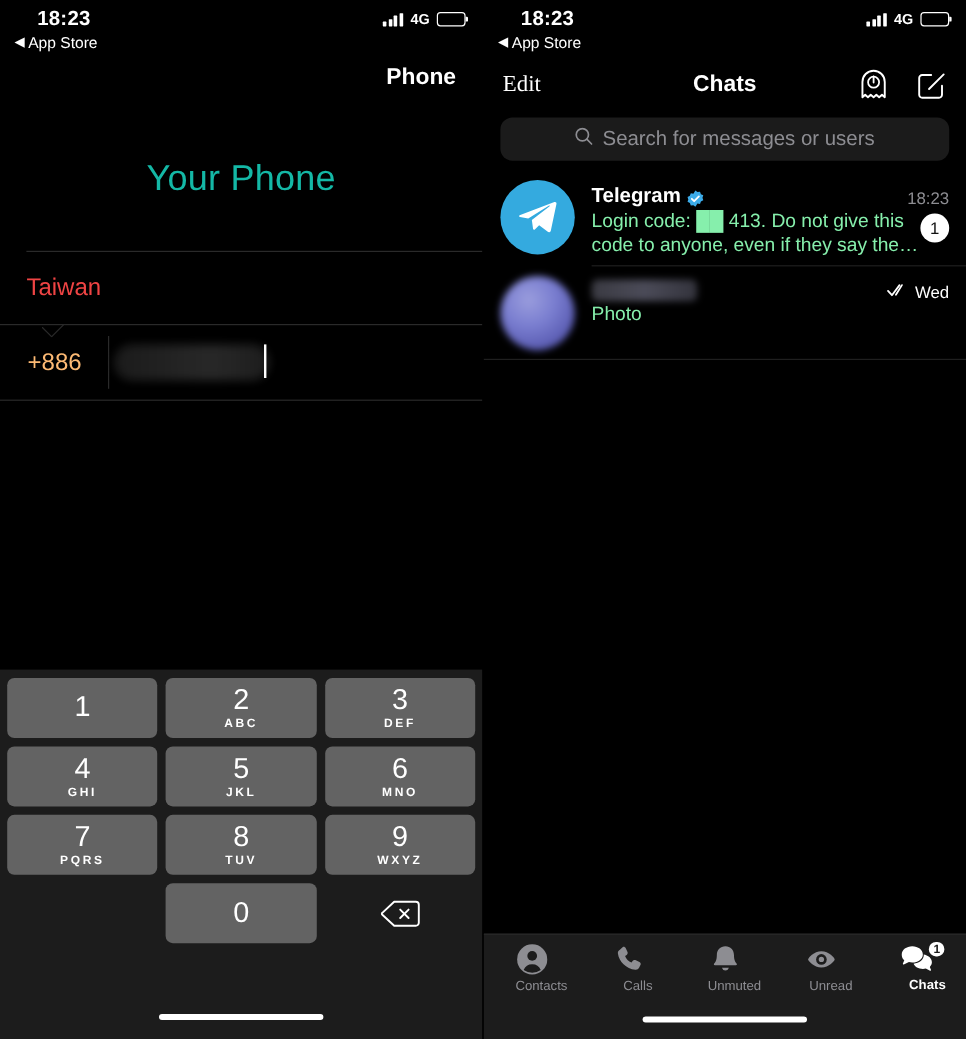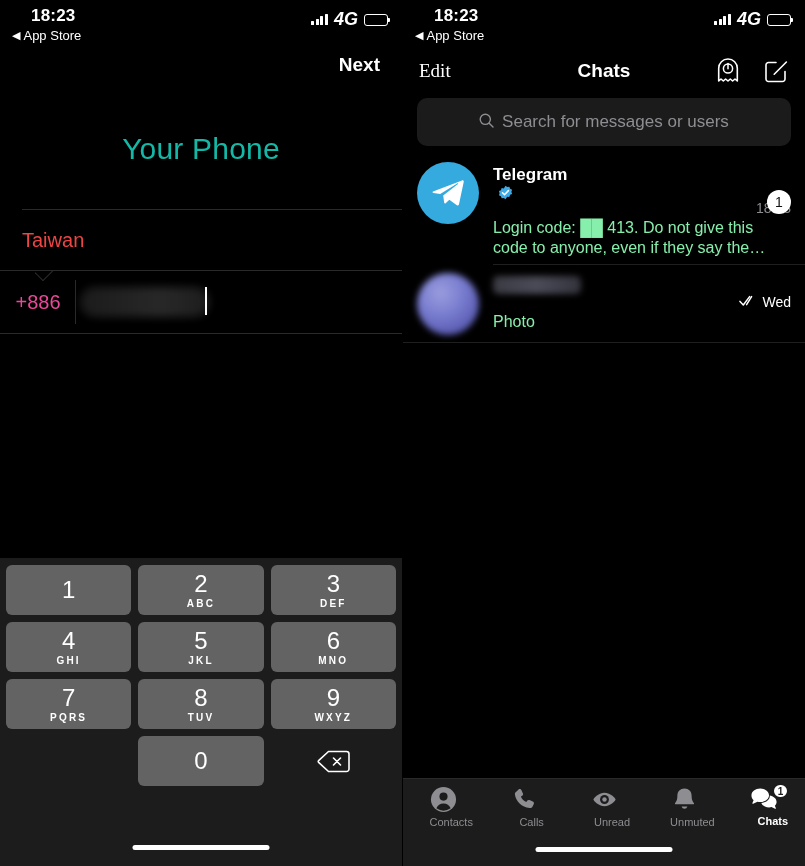--- a/index.html
+++ b/index.html
@@ -34,21 +34,21 @@
   .sb-right {
     position:absolute; right:14px; top:9px;
     display:flex; align-items:center; gap:6px;
   }
   .bars { display:flex; align-items:flex-end; gap:1.5px; height:11px; }
   .bars i { display:block; width:3px; background:#fff; border-radius:.5px; }
   .bars i:nth-child(1){height:4px;}
   .bars i:nth-child(2){height:6px;}
   .bars i:nth-child(3){height:9px;}
   .bars i:nth-child(4){height:11px;}
-  .net { font-size:18px; font-weight:600;font-style:italic; }
+  .net { font-size:12px; font-weight:600; }
   .batt {
     width:24px; height:12px; border:1.4px solid #fff; border-radius:3px;
     position:relative; padding:1.2px;
   }
   .batt::after{
     content:""; position:absolute; right:-3.4px; top:3.4px;
     width:2px; height:4px; background:#fff; border-radius:0 1px 1px 0;
   }
   .batt .fill { height:100%; background:#fff; border-radius:1.2px; width:50%; }
 
@@ -68,22 +68,22 @@
   }
   .form-wrap { margin-top:43px; position:relative; }
   .hr { height:1px; background:#2a2a2a; margin:0 0 0 22px; }
   .hr-full { height:1px; background:#2a2a2a; margin:0; }
   .row-country {
     height:60px; display:flex; align-items:center; padding-left:22px;
   }
   .country-name { font-size:20px; color:#ef4444; font-weight:400; }
   .row-number { height:62px; display:flex; align-items:stretch; position:relative; }
   .code-cell {
-    width:76px; display:flex; align-items:center; justify-content:center;
-    font-size:20px; color:#ec4899; position:relative;
+    width:91px; display:flex; align-items:center; justify-content:center;
+    font-size:20px; color:#fdba74; position:relative;
   }
   .code-cell::after{
     content:""; position:absolute; right:0; top:9px; bottom:9px; width:1px; background:#2a2a2a;
   }
   .notch {
     position:absolute; left:35px; top:-1px; width:22px; height:11px;
     overflow:hidden; pointer-events:none;
   }
   .notch::before{
     content:""; position:absolute; left:0; top:-8px; width:15px; height:15px;
@@ -133,37 +133,37 @@
   }
   .nav-title {
     position:absolute; left:0; right:0; text-align:center;
     font-size:19px; font-weight:bold; color:#fff; pointer-events:none;
   }
   .nav-actions { display:flex; align-items:center; gap:22px; z-index:2; }
   .icon-btn { background:none; border:none; cursor:pointer; line-height:0; padding:0; }
 
   .searchbar { padding:4px 14px 8px 14px; }
   .search-field {
-    height:48px; background:#1b1b1b; border-radius:10px;
+    height:36px; background:#1b1b1b; border-radius:10px;
     display:flex; align-items:center; justify-content:center; gap:8px; cursor:text;
   }
   .search-ph { font-size:17px; color:#8d8d92; }
 
   .chat-list { }
   .chat-row {
     display:flex; padding:8px 14px 7px 14px; cursor:pointer; position:relative;
   }
   .avatar { width:62px; height:62px; border-radius:50%; flex:0 0 62px; }
   .avatar.tg { background:#34aadf; display:flex; align-items:center; justify-content:center; }
   .avatar.blurred {
     background:radial-gradient(circle at 38% 32%, #9a9ddd 0%, #7a7ed0 38%, #5d5fb5 70%, #3b3c80 100%);
     filter:blur(3px);
   }
   .chat-body { flex:1; min-width:0; padding-left:14px; padding-top:3px; }
-  .chat-top { display:flex; align-items:flex-start;flex-direction:column; }
+  .chat-top { display:flex; align-items:flex-end; }
   .chat-name {
     font-size:17px; font-weight:bold; color:#fff; white-space:nowrap;
   }
   .verified { margin-left:5px; display:inline-flex; }
   .chat-time {
     margin-left:auto; font-size:14px; color:#8d8d92; padding-left:8px;
     display:flex; align-items:center; gap:4px;
   }
   .chat-time.read { color:#fff; }
   .chat-msg {
@@ -227,21 +227,21 @@
             <i></i>
             <i></i>
             <i></i>
           </span>
         <span class="net">4G</span>
         <span class="batt"><span class="fill"></span></span>
       </div>
     </div>
 
     <div class="navbar-left">
-      <button class="next-btn">Next</button>
+      <button class="next-btn">Phone</button>
     </div>
 
     <div class="title-block">
       <div class="big-title">Your Phone</div>
     </div>
 
     <div class="form-wrap">
       <div class="hr"></div>
       <div class="row-country">
         <span class="country-name">Taiwan</span>
@@ -439,38 +439,38 @@
           <svg width="27" height="27" viewBox="0 0 28 28" fill="#8d8d92">
             <path d="M9.4 3.2c.9-.5 2 .1 2.4 1l1.6 3.5c.4.9.1 1.9-.7 2.4l-1.4.9c.8 2.5 3 4.8 5.6 5.7l.9-1.4c.5-.8 1.5-1.1 2.4-.7l3.5 1.6c.9.4 1.5 1.5 1 2.4l-1.3 2.6c-.6 1.2-1.9 1.9-3.2 1.7C12.2 22 6 15.8 5.1 8.8c-.2-1.3.5-2.6 1.7-3.2l2.6-2.4z"></path>
           </svg>
         </span>
         <span class="tl">Calls</span>
       </button>
 
       <button class="tab">
         <span>
           <svg width="27" height="27" viewBox="0 0 28 28" fill="#8d8d92">
+            <path d="M14 2.6c-4.4 0-7.4 3.2-7.4 7.5 0 5-1.6 6.6-2.4 7.6-.4.5 0 1.3.7 1.3h18.2c.7 0 1.1-.8.7-1.3-.8-1-2.4-2.6-2.4-7.6 0-4.3-3-7.5-7.4-7.5z"></path>
+            <path d="M11 21.2a3.1 3.1 0 0 0 6 0h-6z"></path>
+          </svg>
+        </span>
+        <span class="tl">Unmuted</span>
+      </button>
+
+      <button class="tab">
+        <span>
+          <svg width="27" height="27" viewBox="0 0 28 28" fill="#8d8d92">
             <path d="M14 7C7.5 7 2.5 13 2.5 14s5 7 11.5 7 11.5-6 11.5-7S20.5 7 14 7z"></path>
             <circle cx="14" cy="14" r="4.6" fill="#1c1c1c"></circle>
             <circle cx="14" cy="14" r="2.3" fill="#8d8d92"></circle>
           </svg>
         </span>
         <span class="tl">Unread</span>
       </button>
 
-      <button class="tab">
-        <span>
-          <svg width="27" height="27" viewBox="0 0 28 28" fill="#8d8d92">
-            <path d="M14 2.6c-4.4 0-7.4 3.2-7.4 7.5 0 5-1.6 6.6-2.4 7.6-.4.5 0 1.3.7 1.3h18.2c.7 0 1.1-.8.7-1.3-.8-1-2.4-2.6-2.4-7.6 0-4.3-3-7.5-7.4-7.5z"></path>
-            <path d="M11 21.2a3.1 3.1 0 0 0 6 0h-6z"></path>
-          </svg>
-        </span>
-        <span class="tl">Unmuted</span>
-      </button>
-
       <button class="tab active">
         <span>
           <svg width="29" height="26" viewBox="0 0 30 26" fill="#fff">
             <path d="M10.6 2.2c5 0 9.1 3.1 9.1 7s-4.1 7-9.1 7c-1 0-2-.1-2.9-.4l-4.4 2.1c-.5.2-1-.3-.8-.8l1.2-2.9C1.9 12.9 1.5 11 1.5 9.2c0-3.9 4.1-7 9.1-7z"></path>
             <path d="M20.2 9.4c4.1.5 7.3 3.3 7.3 6.6 0 1.5-.7 2.9-1.8 4l1 2.4c.2.5-.3 1-.8.8l-3.7-1.8c-.8.2-1.6.3-2.4.3-3.9 0-7.1-1.9-8.1-4.5 4.9-.3 8.8-3.4 8.8-7.2 0-.2 0-.4-.3-.6z"></path>
           </svg>
         </span>
         <span class="tab-badge">1</span>
         <span class="tl">Chats</span>
       </button>

